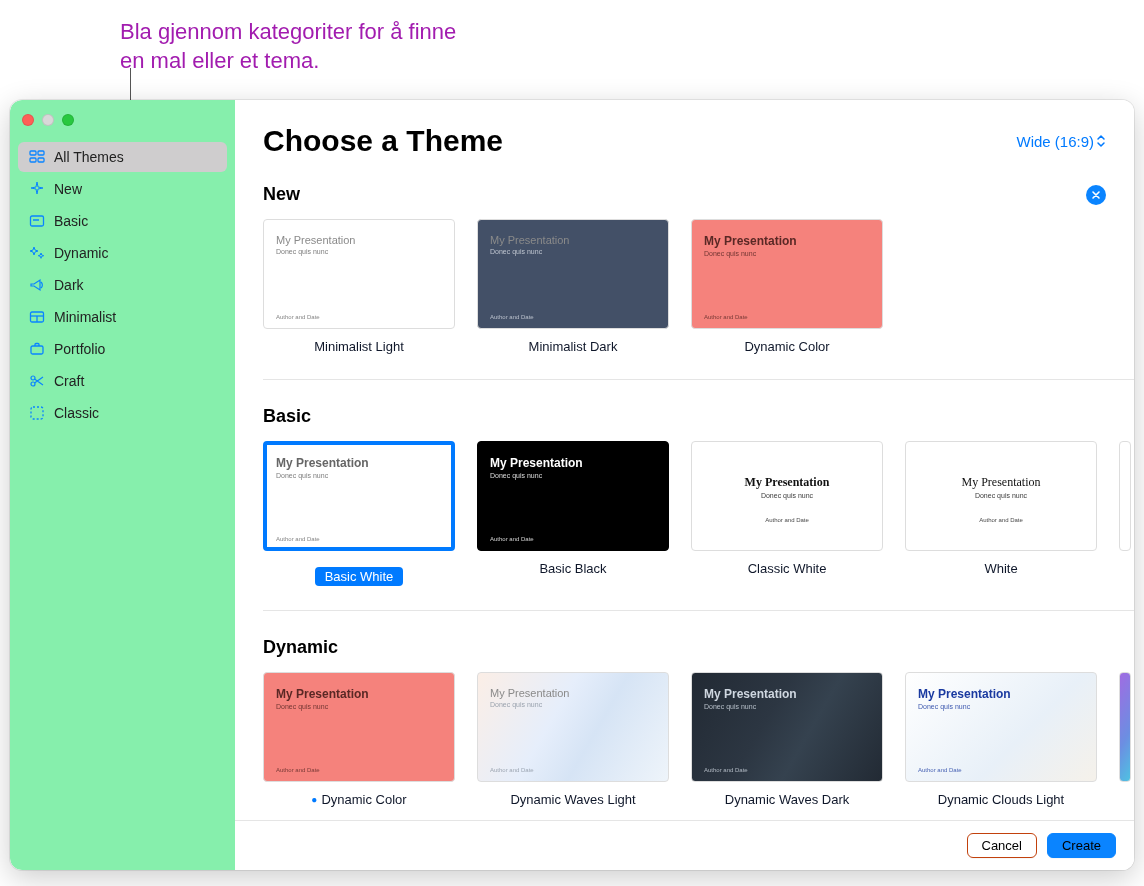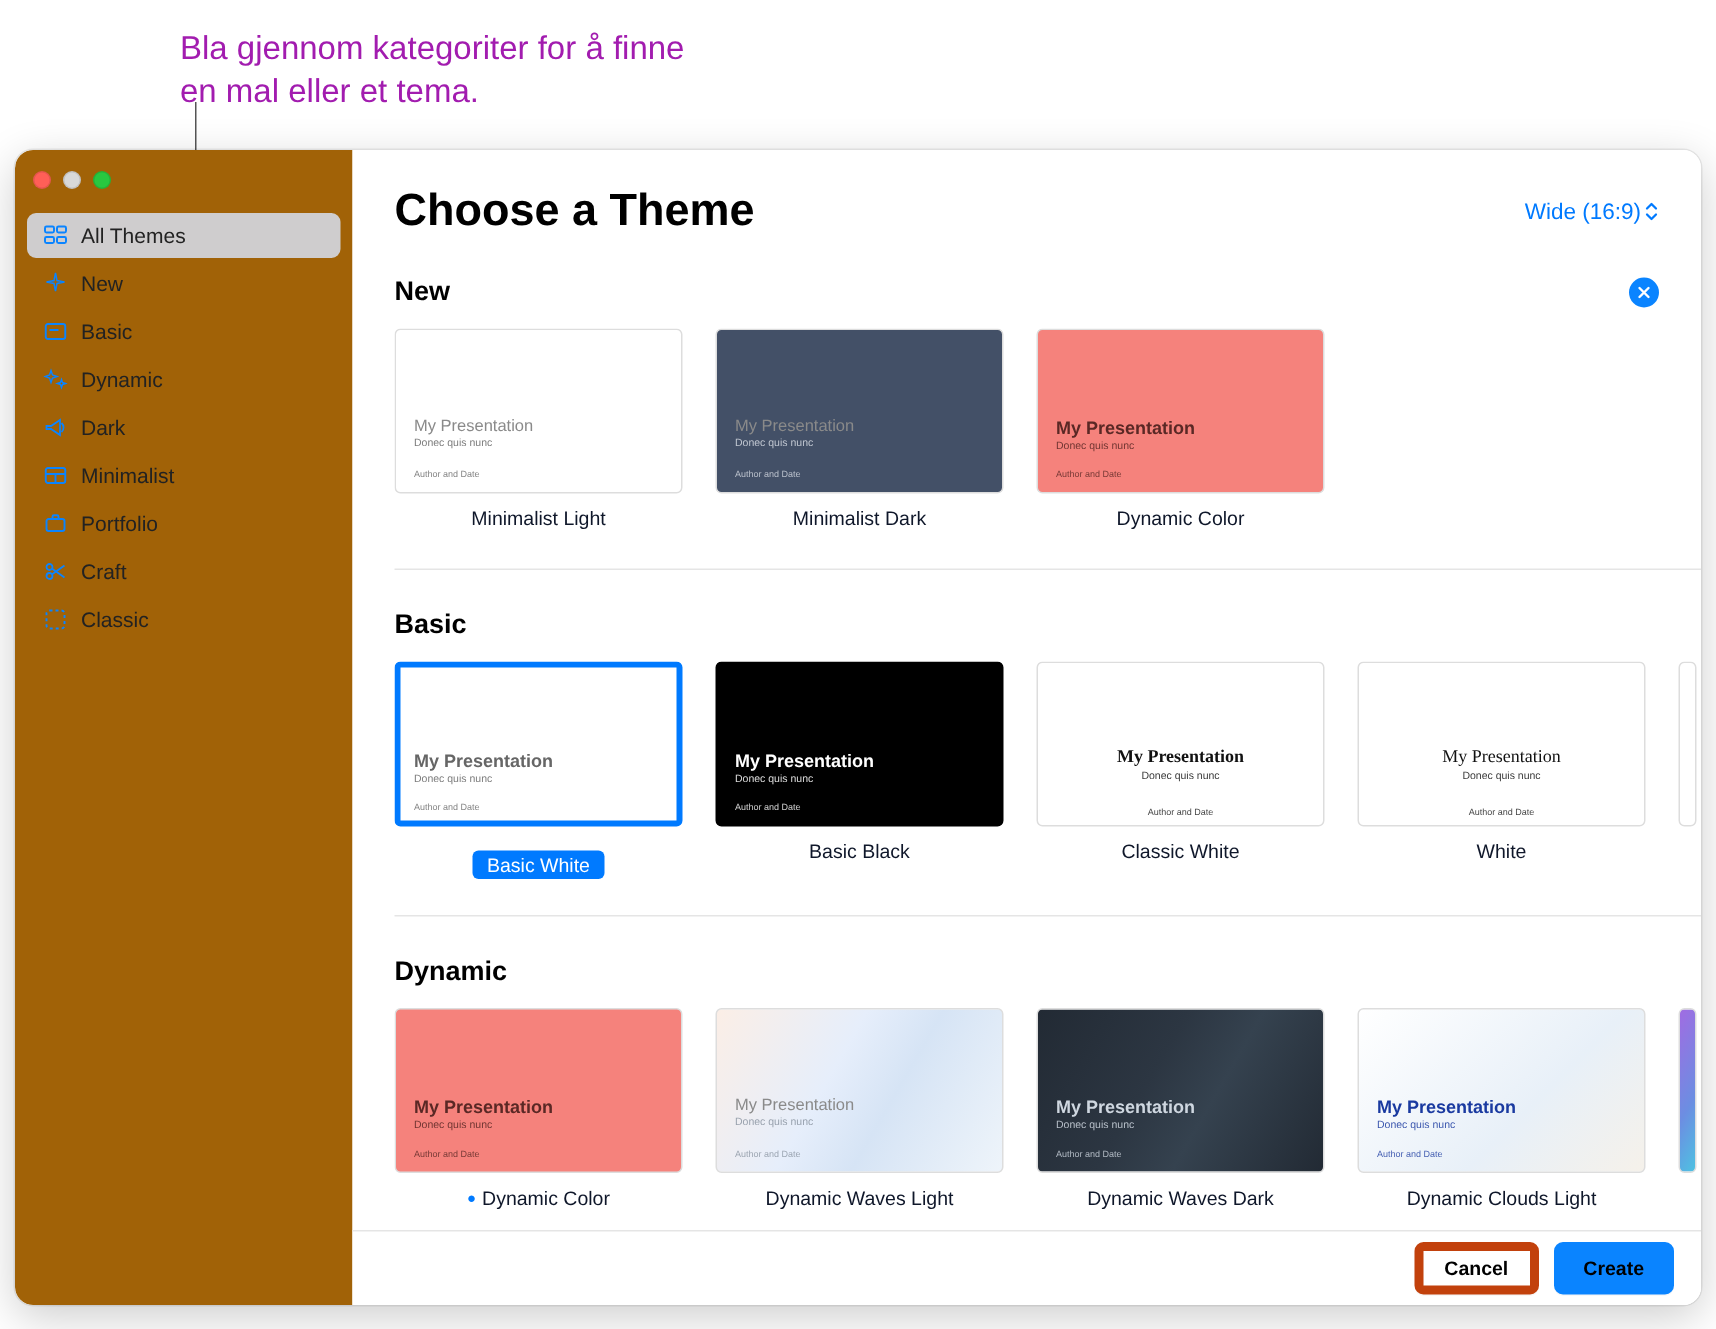--- a/index.html
+++ b/index.html
@@ -34,21 +34,21 @@
     width: 1124px;
     height: 770px;
     background: #fff;
     border-radius: 12px;
     box-shadow: 0 8px 30px rgba(0,0,0,0.2), 0 0 0 1px rgba(0,0,0,0.08);
     overflow: hidden;
     display: flex;
   }
   .sidebar {
     width: 225px;
-    background: #a16207;
+    background: #86efac;
     padding-top: 8px;
     flex-shrink: 0;
     border-top-left-radius: 12px;
     border-bottom-left-radius: 12px;
   }
   .traffic-lights {
     display: flex;
     gap: 8px;
     padding: 6px 12px 16px 12px;
   }
@@ -133,21 +133,21 @@
     width: 192px; height: 110px;
     border-radius: 4px;
     border: 1px solid #ddd;
     position: relative;
     overflow: hidden;
     display: flex;
     flex-direction: column;
     padding: 14px 12px 8px 12px;
   }
   .thumb.selected { border: 4px solid #007aff; padding: 11px 9px 5px 9px; }
-  .thumb .t1 { font-size: 11px; font-weight: 600; margin-top: 44px; }
+  .thumb .t1 { font-size: 11px; font-weight: 600; }
   .thumb .t2 { font-size: 7px; margin-top: 2px; opacity: 0.85; }
   .thumb .tfoot { font-size: 6px; margin-top: auto; opacity: 0.8; }
   .thumb.center { align-items: center; justify-content: center; text-align:center; }
   .thumb.center .t1 { font-family: Georgia, serif; font-size: 12px; }
   .thumb.center .tfoot { margin-top: 18px; }
   .caption {
     text-align: center;
     font-size: 13px;
     margin-top: 8px;
     color: #0f172a;
@@ -182,25 +182,24 @@
     align-items: center;
     justify-content: flex-end;
     gap: 10px;
     padding: 0 18px;
     background: #fff;
   }
   .btn {
     font-size: 13px;
     padding: 4px 14px;
     border-radius: 6px;
-    border: 6px solid #c2410c;
+    border: 1px solid #c2410c;
     background: #fff;
     box-shadow: 0 1px 0 rgba(0,0,0,0.03);
     cursor: default;
-    font-weight: bold;
   }
   .btn.primary {
     background: #0a84ff;
     color: #000000;
     border-color: #0a84ff;
   }
   .thumb .t1.bold { font-weight: 700; font-size: 12px; }
   .thumb .t1.light { font-weight: 400; color:#8a8a8a; }
   .bg-classic .t1 { font-family: Georgia, "Times New Roman", serif; font-weight:700; font-size:12px; }
   .bg-plain .t1 { font-weight:400; font-size:12px; }

